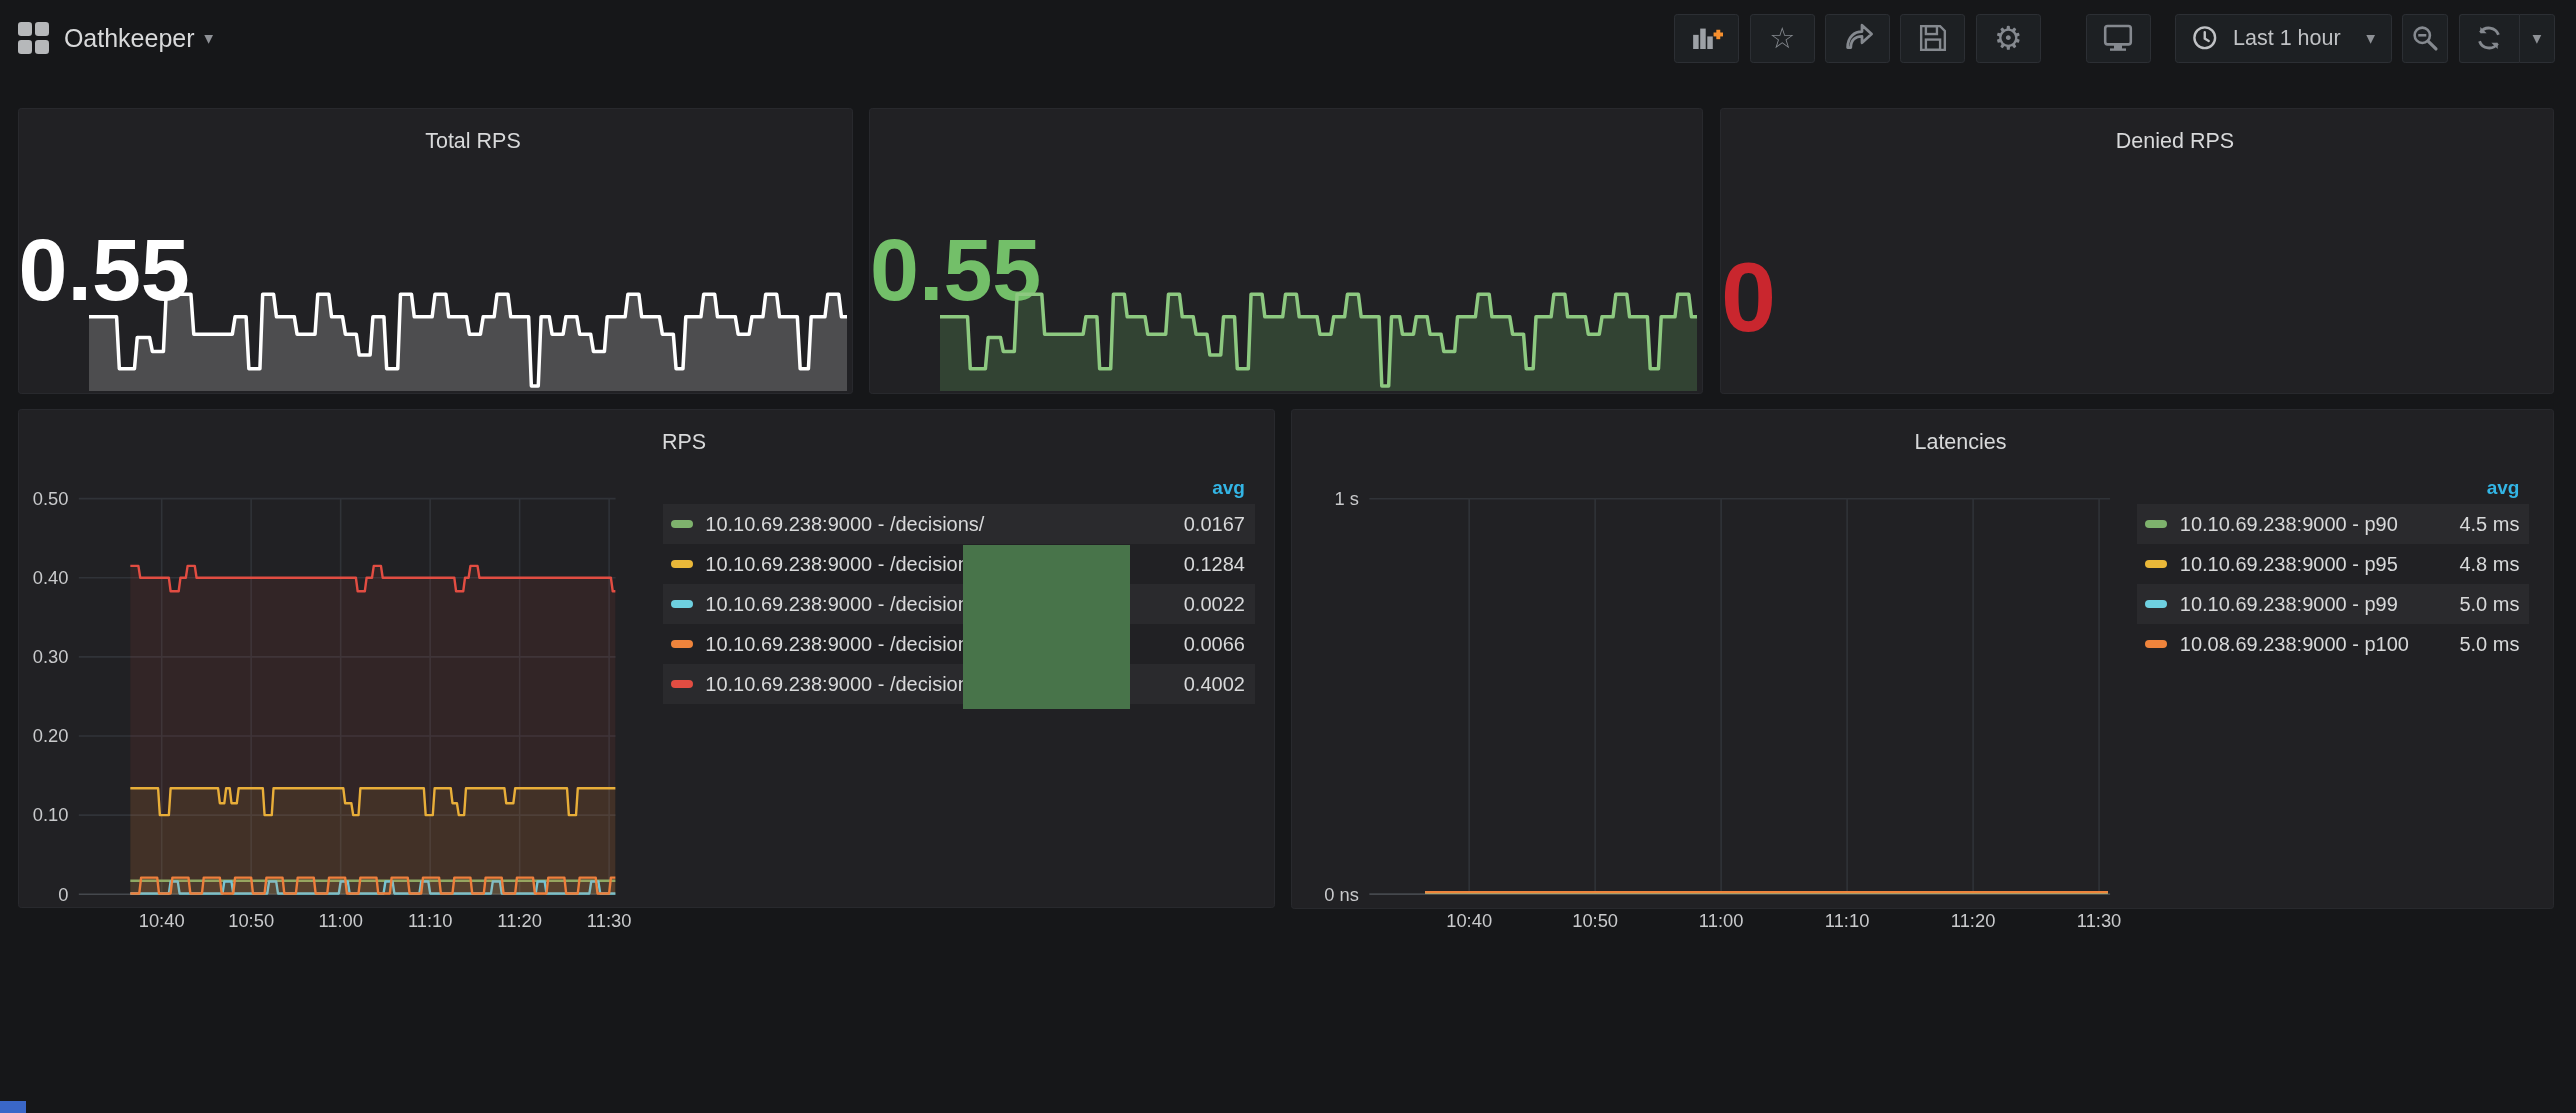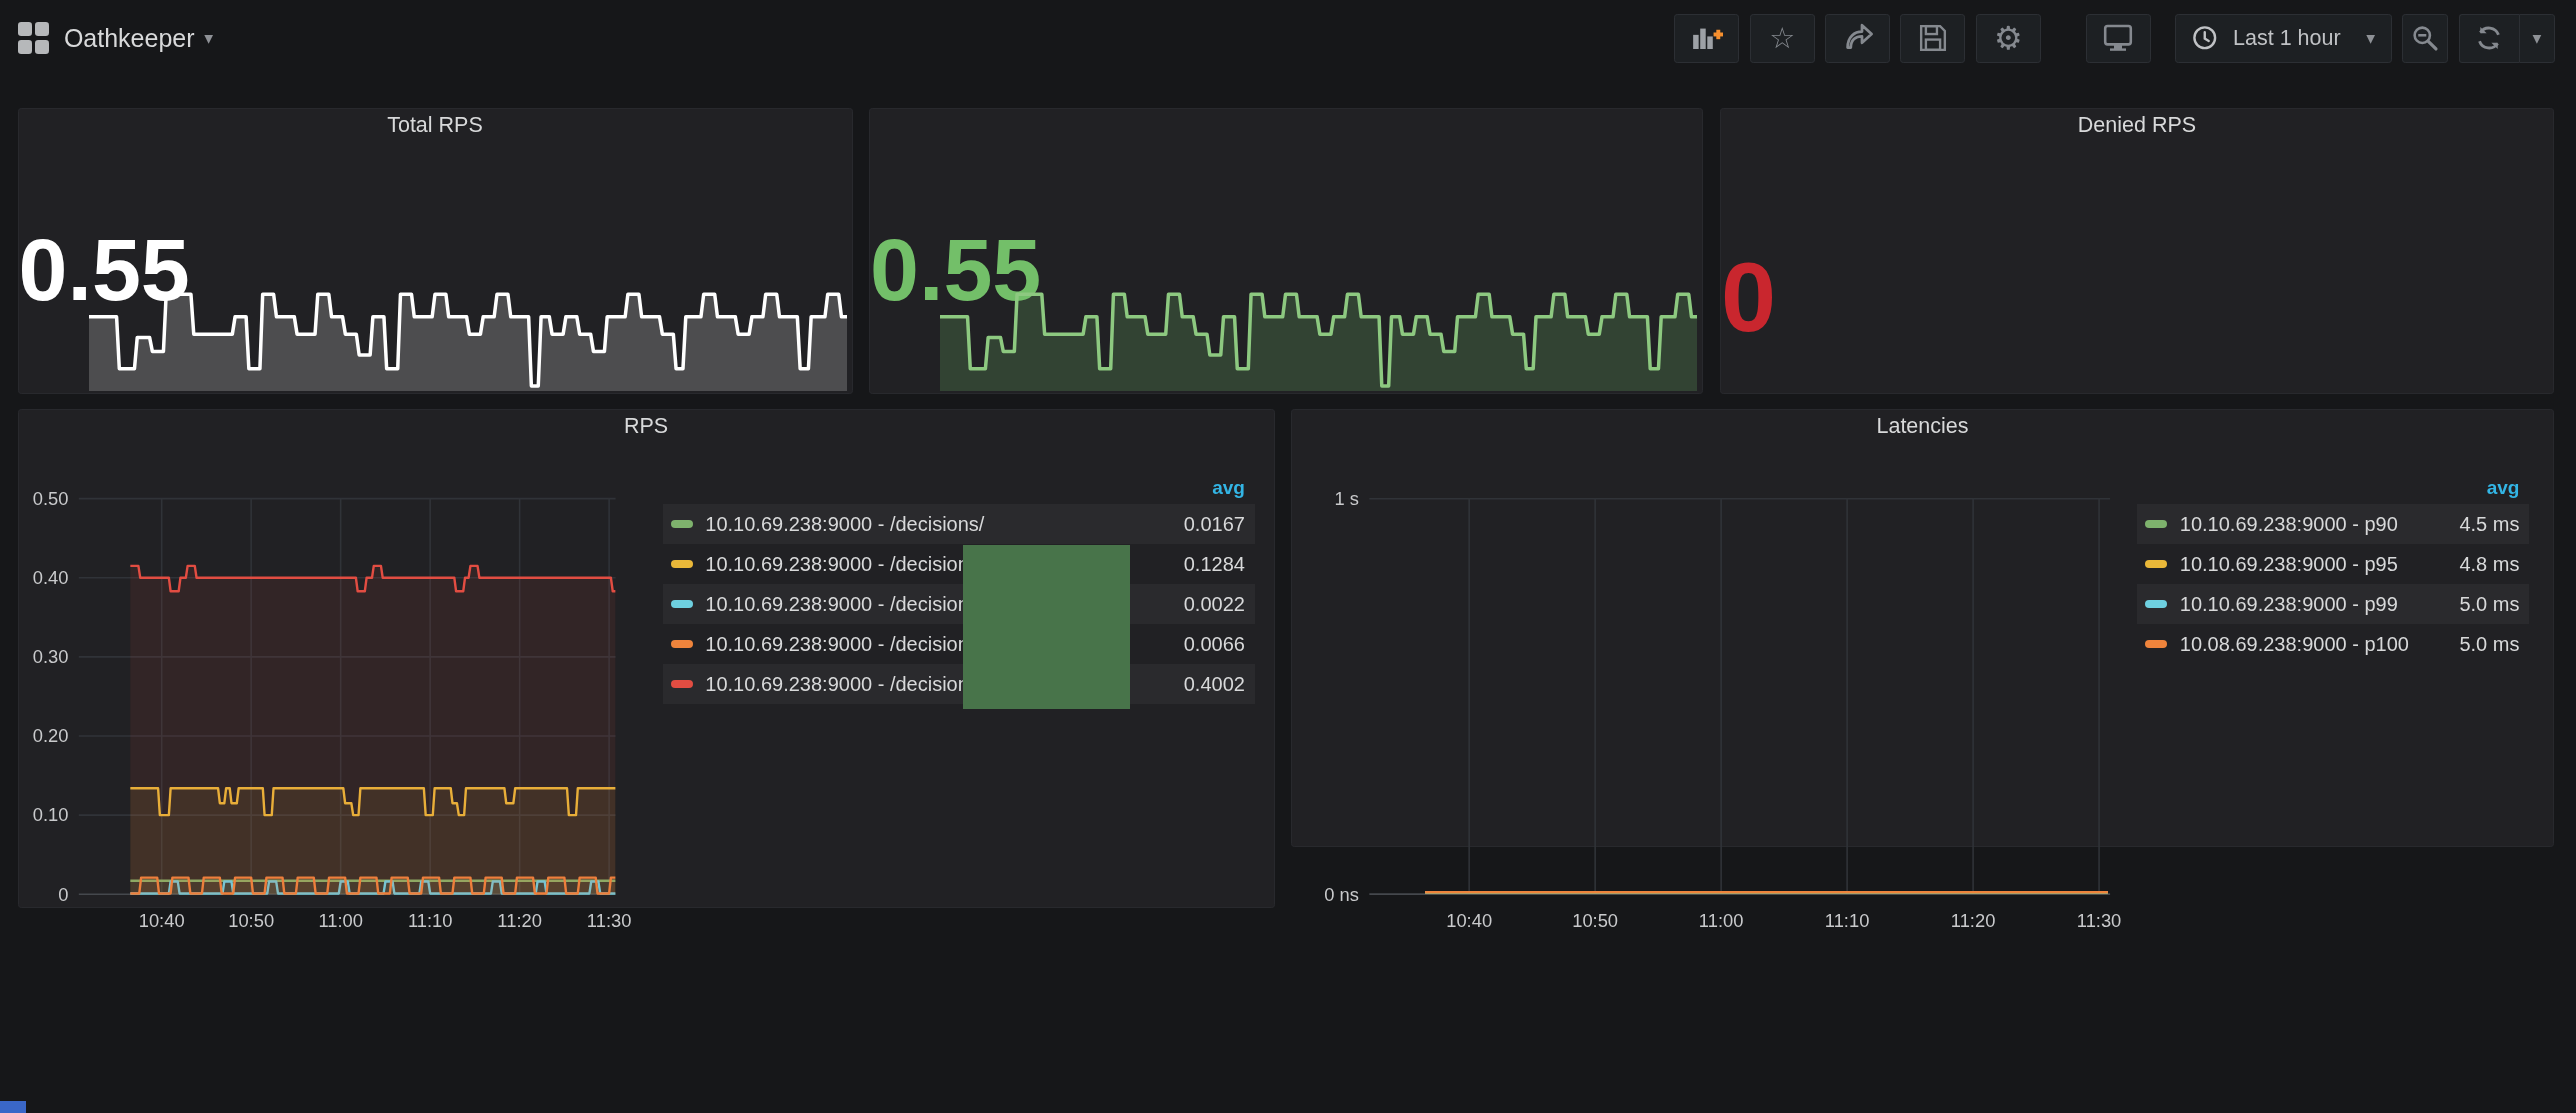--- a/index.html
+++ b/index.html
@@ -15,21 +15,21 @@
     display:flex;align-items:center;justify-content:center;color:#7e838a;box-sizing:border-box;}
   .tbtn svg{display:block;}
   .gap1{width:24px;} .gap2{width:3.2px;}
   .timebtn{padding:0 16px;gap:16px;}
   .timebtn .tlabel{font-size:21.5px;color:#c0c2c5;font-weight:500;}
   .refreshbtn{min-width:0;padding:0 14.4px;border-right:none;border-radius:3.2px 0 0 3.2px;}
   .refreshcaret{min-width:0;padding:0 12.8px;border-radius:0 3.2px 3.2px 0;}
   .star-glyph{font-size:29px;color:#85898f;line-height:1;}
   .gear-glyph{font-size:32px;color:#85898f;line-height:1;}
   .panel{position:absolute;background:#212124;border:0.8px solid #28292d;border-radius:3.2px;box-sizing:border-box;}
-  .panel-title{position:absolute;top:4px;left:0;width:100%;text-align:center;font-size:21.5px;font-weight:500;color:#d8d9da;}
+  .panel-title{position:absolute;top:20px;left:0;width:100%;text-align:center;font-size:21.5px;font-weight:500;color:#d8d9da;padding-left:38px;}
   .stat-value{position:absolute;top:113px;left:0;width:100%;text-align:left;font-size:88px;font-weight:700;line-height:1.1;}
   .spark{position:absolute;left:70px;right:4.8px;bottom:2.4px;height:105px;width:calc(100% - 75px);}
   .tschart{position:absolute;left:0;top:0;}
   text.tick{font-size:23px;fill:#c9cacc;font-family:"Liberation Sans","DejaVu Sans",sans-serif;}
   .legend{position:absolute;}
   .legend-header{height:27px;text-align:right;padding-right:9.6px;font-size:19px;font-weight:700;color:#33b5e5;}
   .lrow{height:40px;display:flex;align-items:center;padding:0 9.6px 0 8px;}
   .lrow.odd{background:rgba(255,255,255,0.045);}
   .swatch{width:22px;height:7.2px;border-radius:4px;margin-right:12.8px;flex:none;}
   .lname{flex:1;font-size:20px;color:#d8d9da;white-space:nowrap;overflow:hidden;}
@@ -202,21 +202,21 @@
       <span class="lval">0.0066</span>
     </div>
     <div class="lrow odd">
       <span class="swatch" style="background: rgb(226, 77, 66);"></span>
       <span class="lname">10.10.69.238:9000 - /decisions/</span>
       <span class="lval">0.4002</span>
     </div>
   </div>
 </div>
 
-<div class="panel" style="left:1291px;top:409px;width:1263px;height:438px;">
+<div class="panel" style="left:1291px;top:409px;width:1263px;height:500px;">
   <div class="panel-title">Latencies</div>
   <svg class="tschart" width="1263" height="529" viewBox="0 0 1584 663">
       <text x="84" y="615" text-anchor="end" class="tick">0 ns</text>
       <line x1="97" y1="111" x2="1026" y2="111" stroke="#303338" stroke-width="2"></line>
       <text x="84" y="119" text-anchor="end" class="tick">1 s</text>
       <line x1="222.2" y1="111" x2="222.2" y2="607" stroke="#303338" stroke-width="2"></line>
       <text x="222.2" y="648" text-anchor="middle" class="tick">10:40</text>
       <line x1="380.20000000000005" y1="111" x2="380.20000000000005" y2="607" stroke="#303338" stroke-width="2"></line>
       <text x="380.20000000000005" y="648" text-anchor="middle" class="tick">10:50</text>
       <line x1="538.2" y1="111" x2="538.2" y2="607" stroke="#303338" stroke-width="2"></line>

